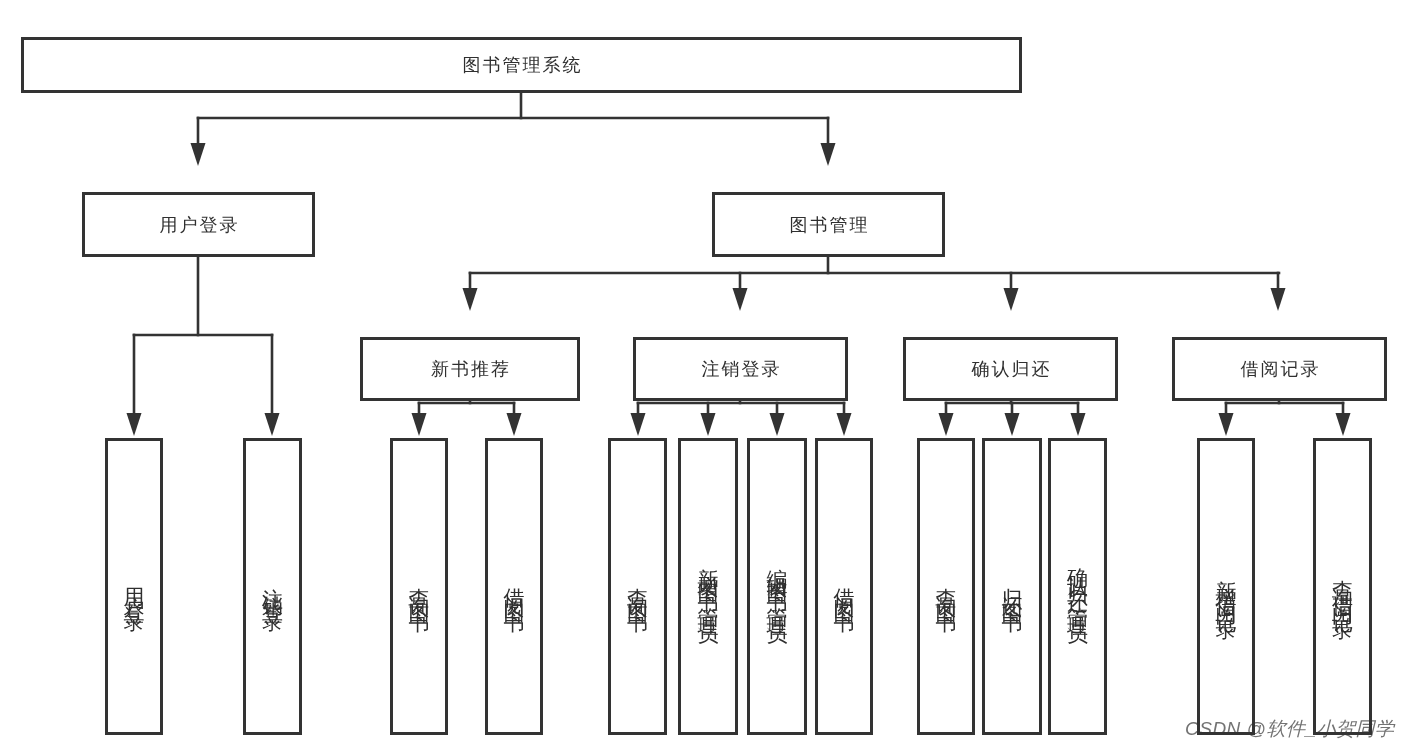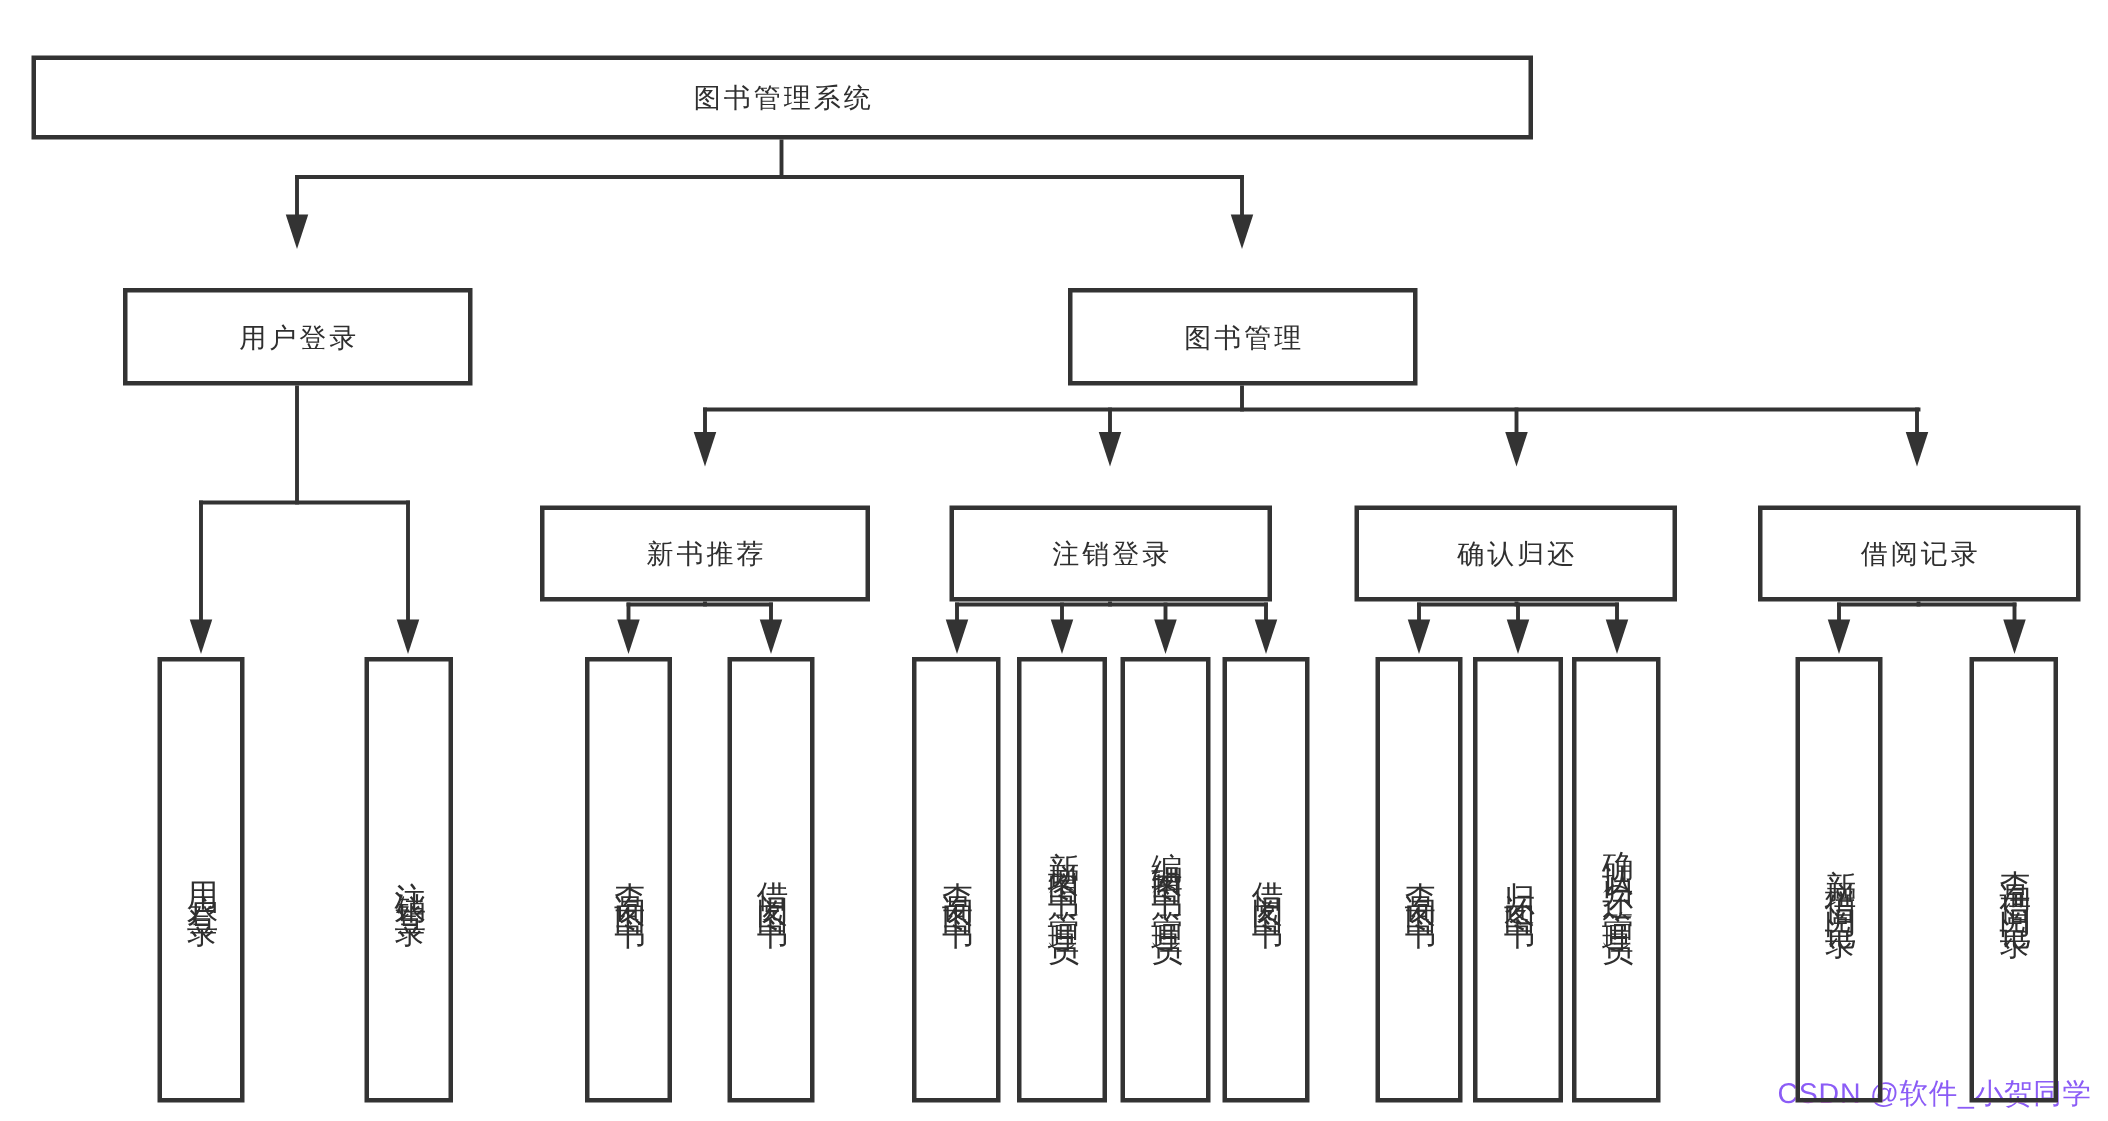--- a/index.html
+++ b/index.html
@@ -47,24 +47,25 @@
   .l7 {left:747px; width:60px;}
   .l8 {left:815px; width:58px;}
   .l9 {left:917px; width:58px;}
   .l10{left:982px; width:60px;}
   .l11{left:1048px;width:59px;}
   .l12{left:1197px;width:58px;}
   .l13{left:1313px;width:59px;}
   #watermark{
     position:absolute;left:1185px;top:716px;
     font-size:19px;letter-spacing:0.5px;
-    color:#8b5cf6;
+    color:#737373;
     mix-blend-mode:darken;
     z-index:5;
     white-space:nowrap;
+    font-style:italic;
   }
 </style>
 </head>
 <body>
 
 <div id="stage">
 
   <svg id="wires" width="1405" height="747" viewBox="0 0 1405 747" stroke="#333333" stroke-width="2.6" stroke-linecap="square" fill="none">
 
     <path d="M521 69 V118"></path>

